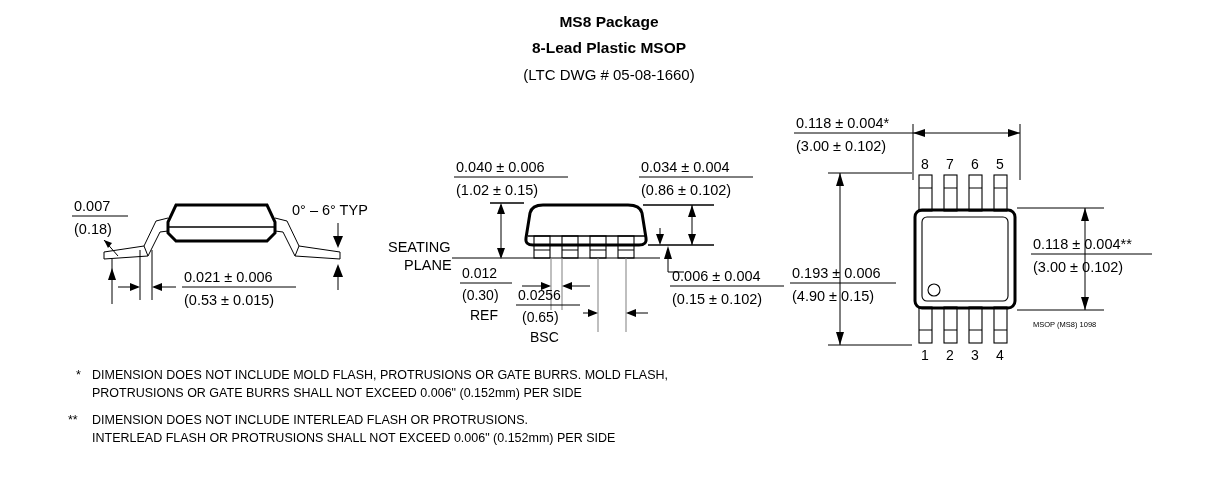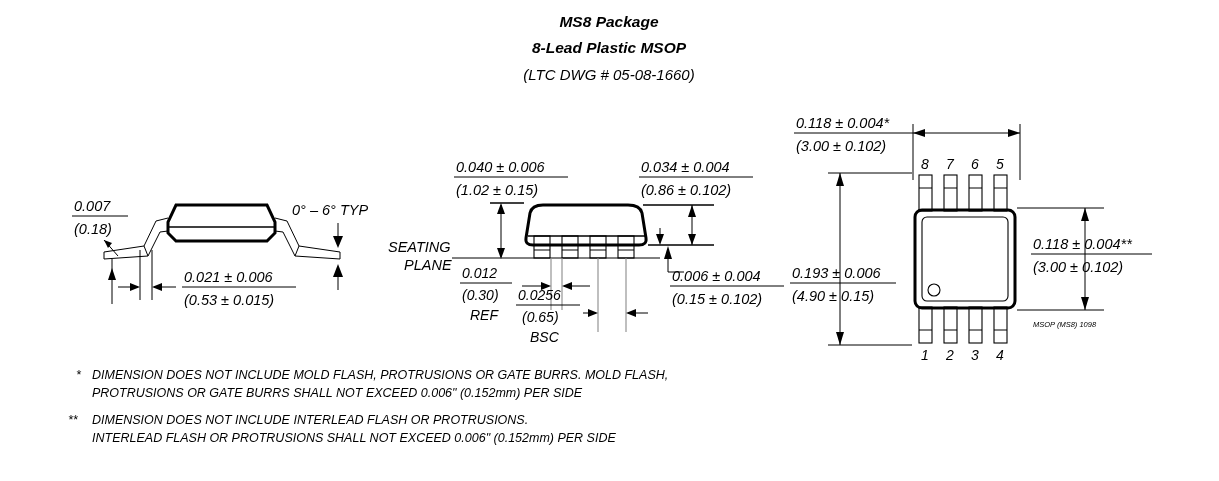--- a/index.html
+++ b/index.html
@@ -1,18 +1,18 @@
 <!DOCTYPE html>
 <html><head>
 <meta charset="utf-8">
 <style>
   html,body{margin:0;padding:0;background:#ffffff;}
   body{width:1219px;height:481px;overflow:hidden;
        font-family:"Liberation Sans",sans-serif;color:#000;}
-  #sheet{position:relative;width:1219px;height:481px;font-style:italic;}
+  #sheet{position:relative;width:1219px;height:481px;}
   svg{display:block;}
   text{font-family:"Liberation Sans",sans-serif;fill:#000;}
   .title{font-weight:bold;font-size:15.5px;}
   .subtitle{font-size:15px;}
   .dim{font-size:14.5px;}
   .dimsm{font-size:14px;}
   .note{font-size:12.5px;}
   .pin{font-size:14px;}
   .tiny{font-size:7.5px;}
   .ln{stroke:#000;fill:none;}

